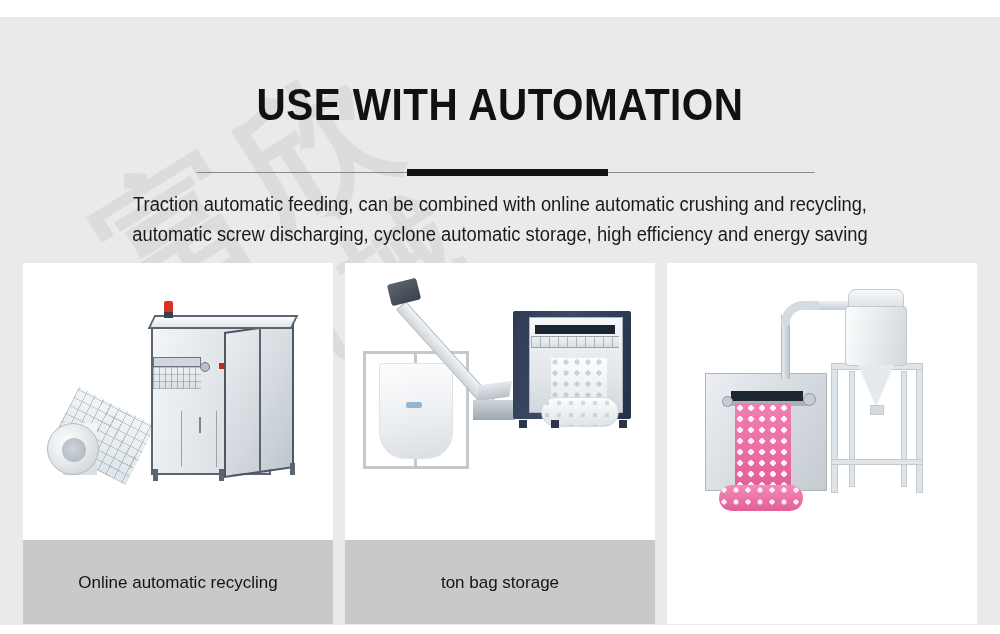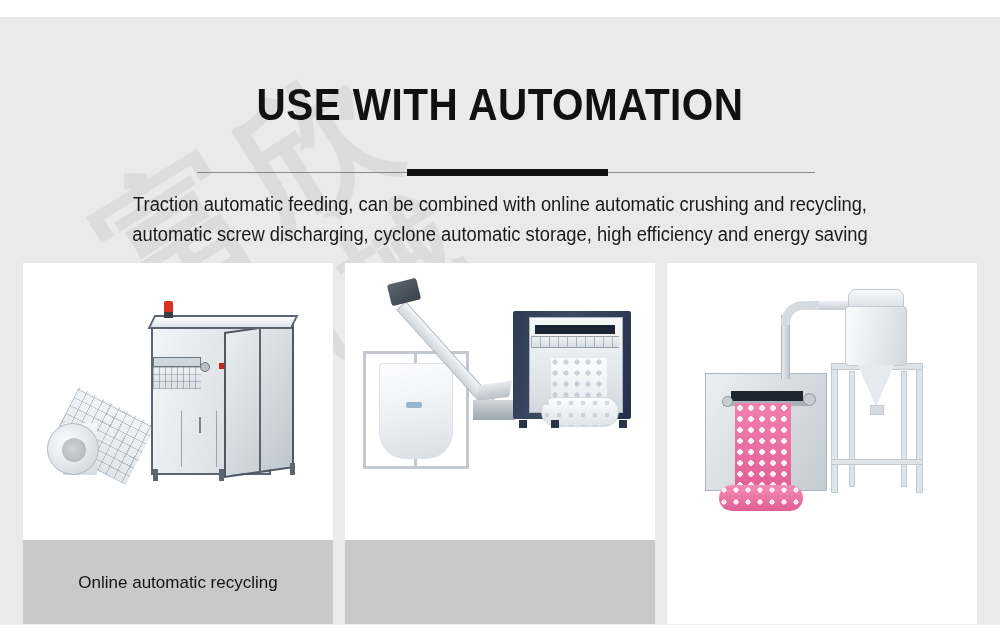--- a/index.html
+++ b/index.html
@@ -647,20 +647,21 @@
           <div class="p2-bubble-sheet"></div>
           <div class="p2-bubble-roll"></div>
           <div class="p2-blue-legs">
             <i></i>
               <i></i>
               <i></i>
           </div>
         </div>
         <div class="caption">
           <div>
+            <span>ton bag storage</span>
           </div>
         </div>
       </div>
 
       <div class="panel">
         <div class="photo">
           <div class="photo-bg"></div>
           <div class="p3-stand">
             <i class="v1"></i>
               <i class="v2"></i>

